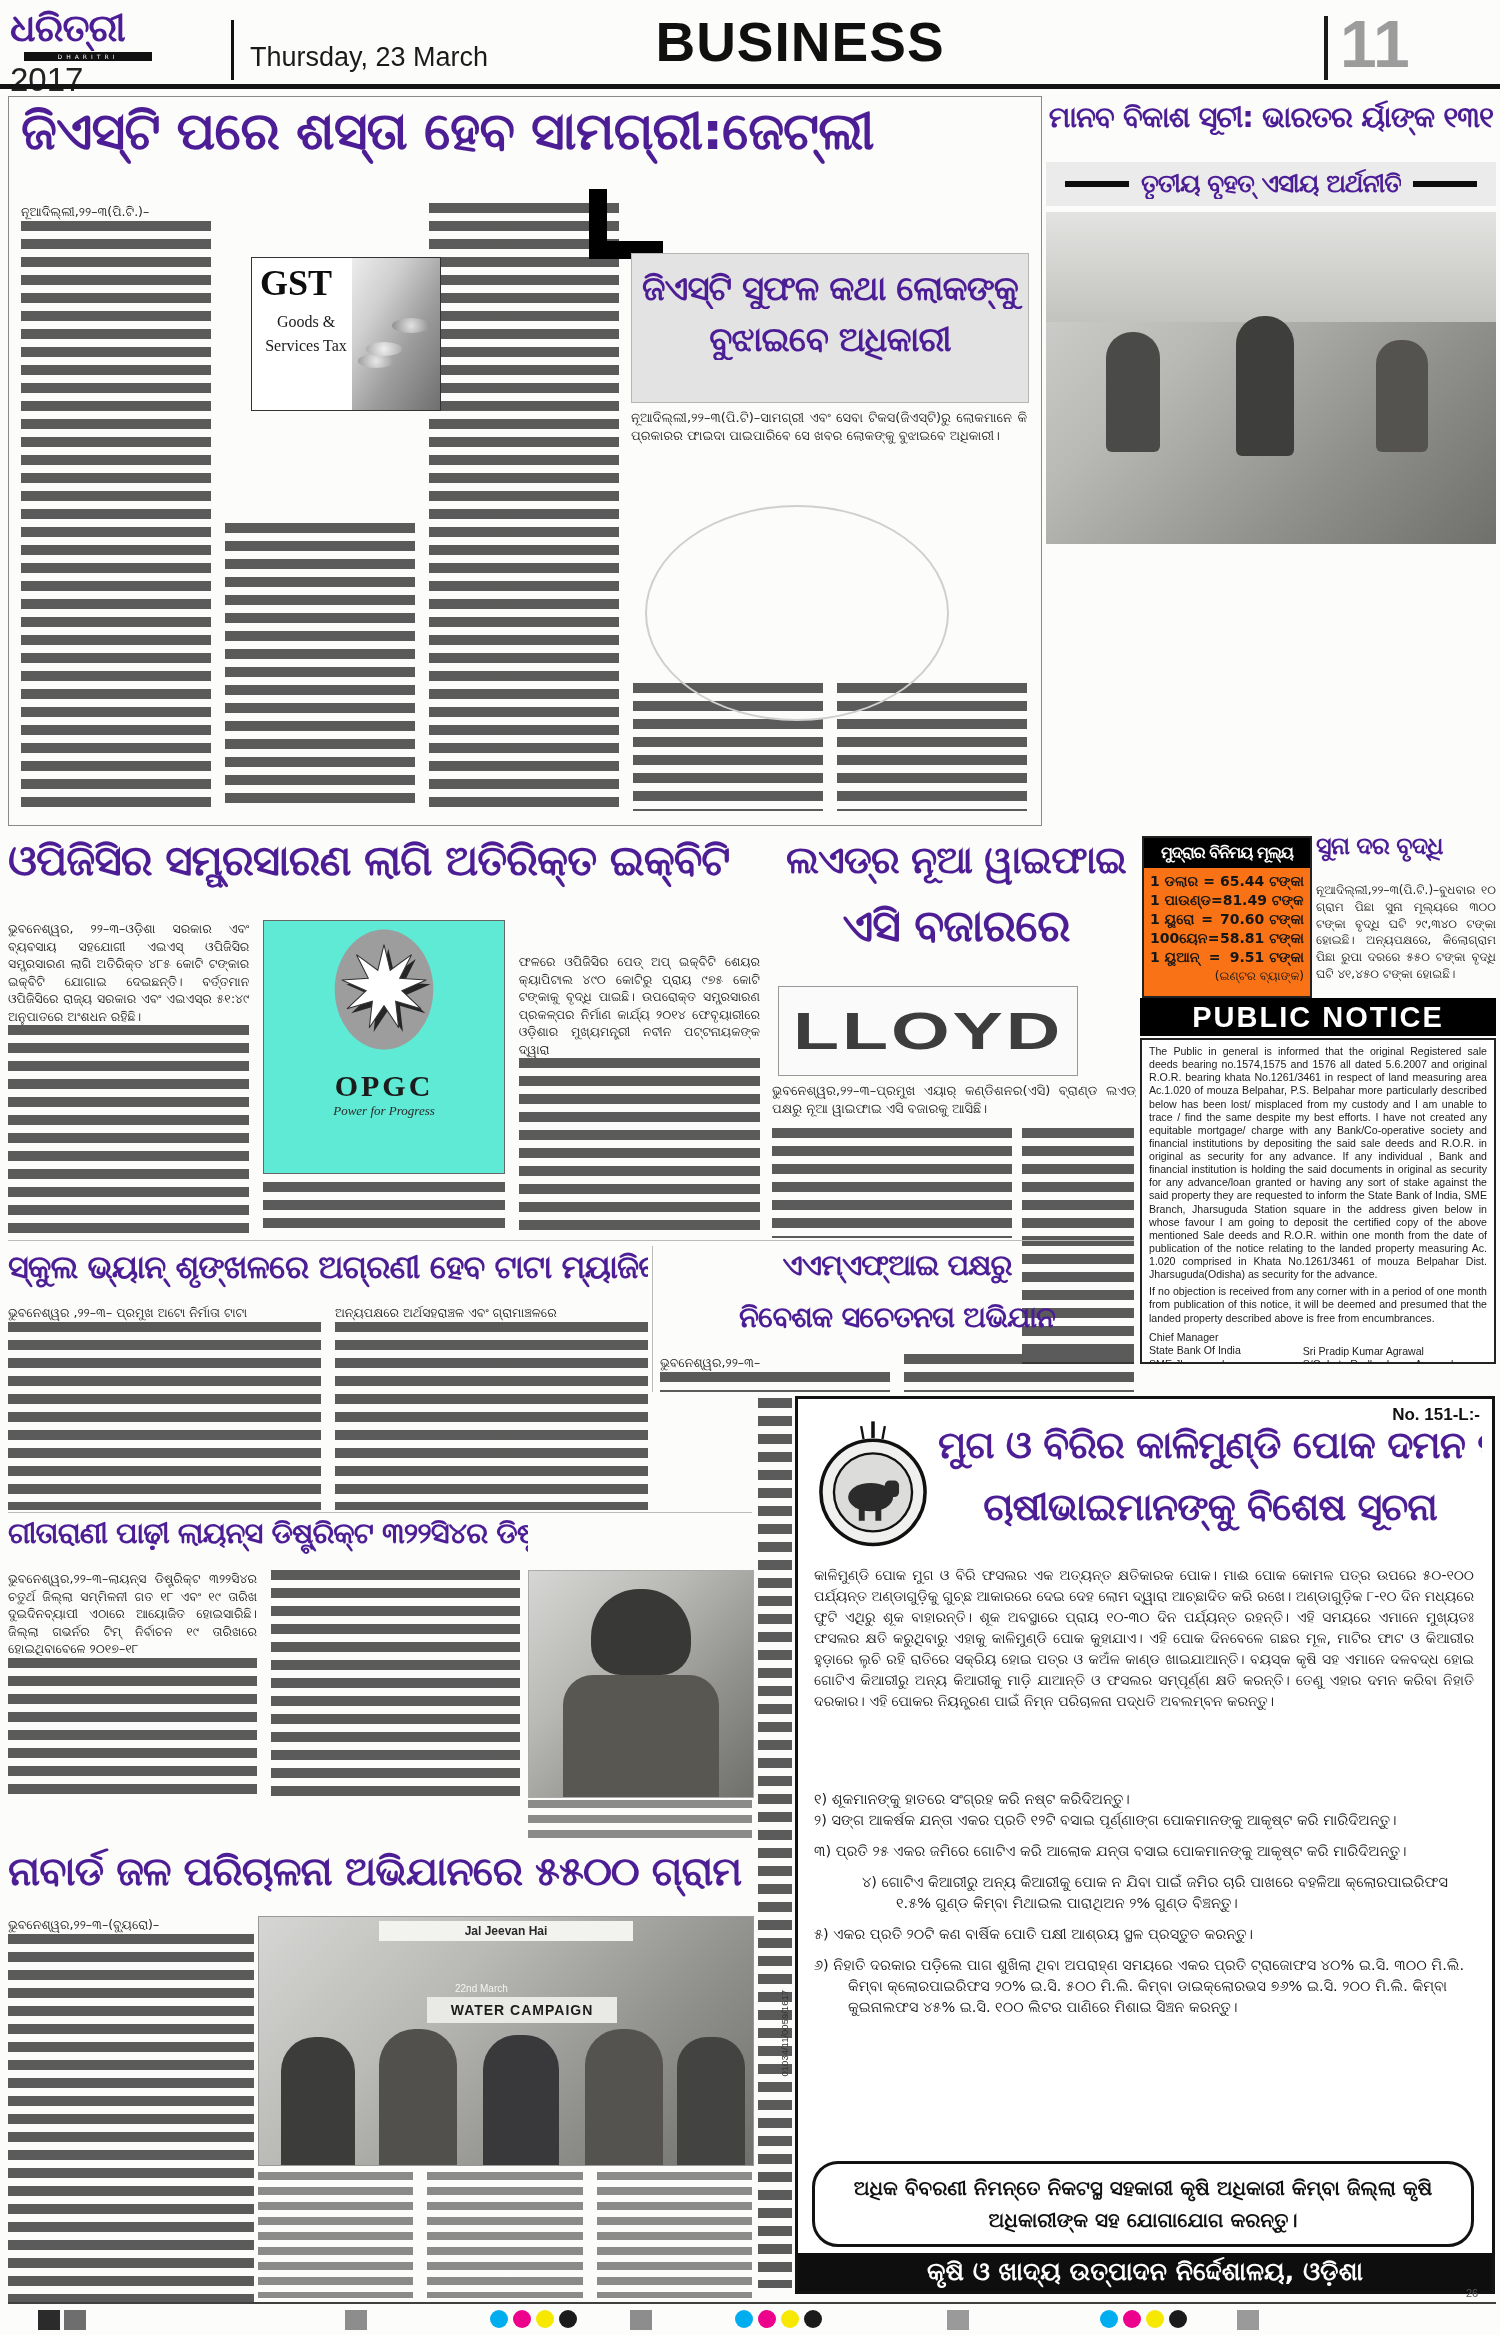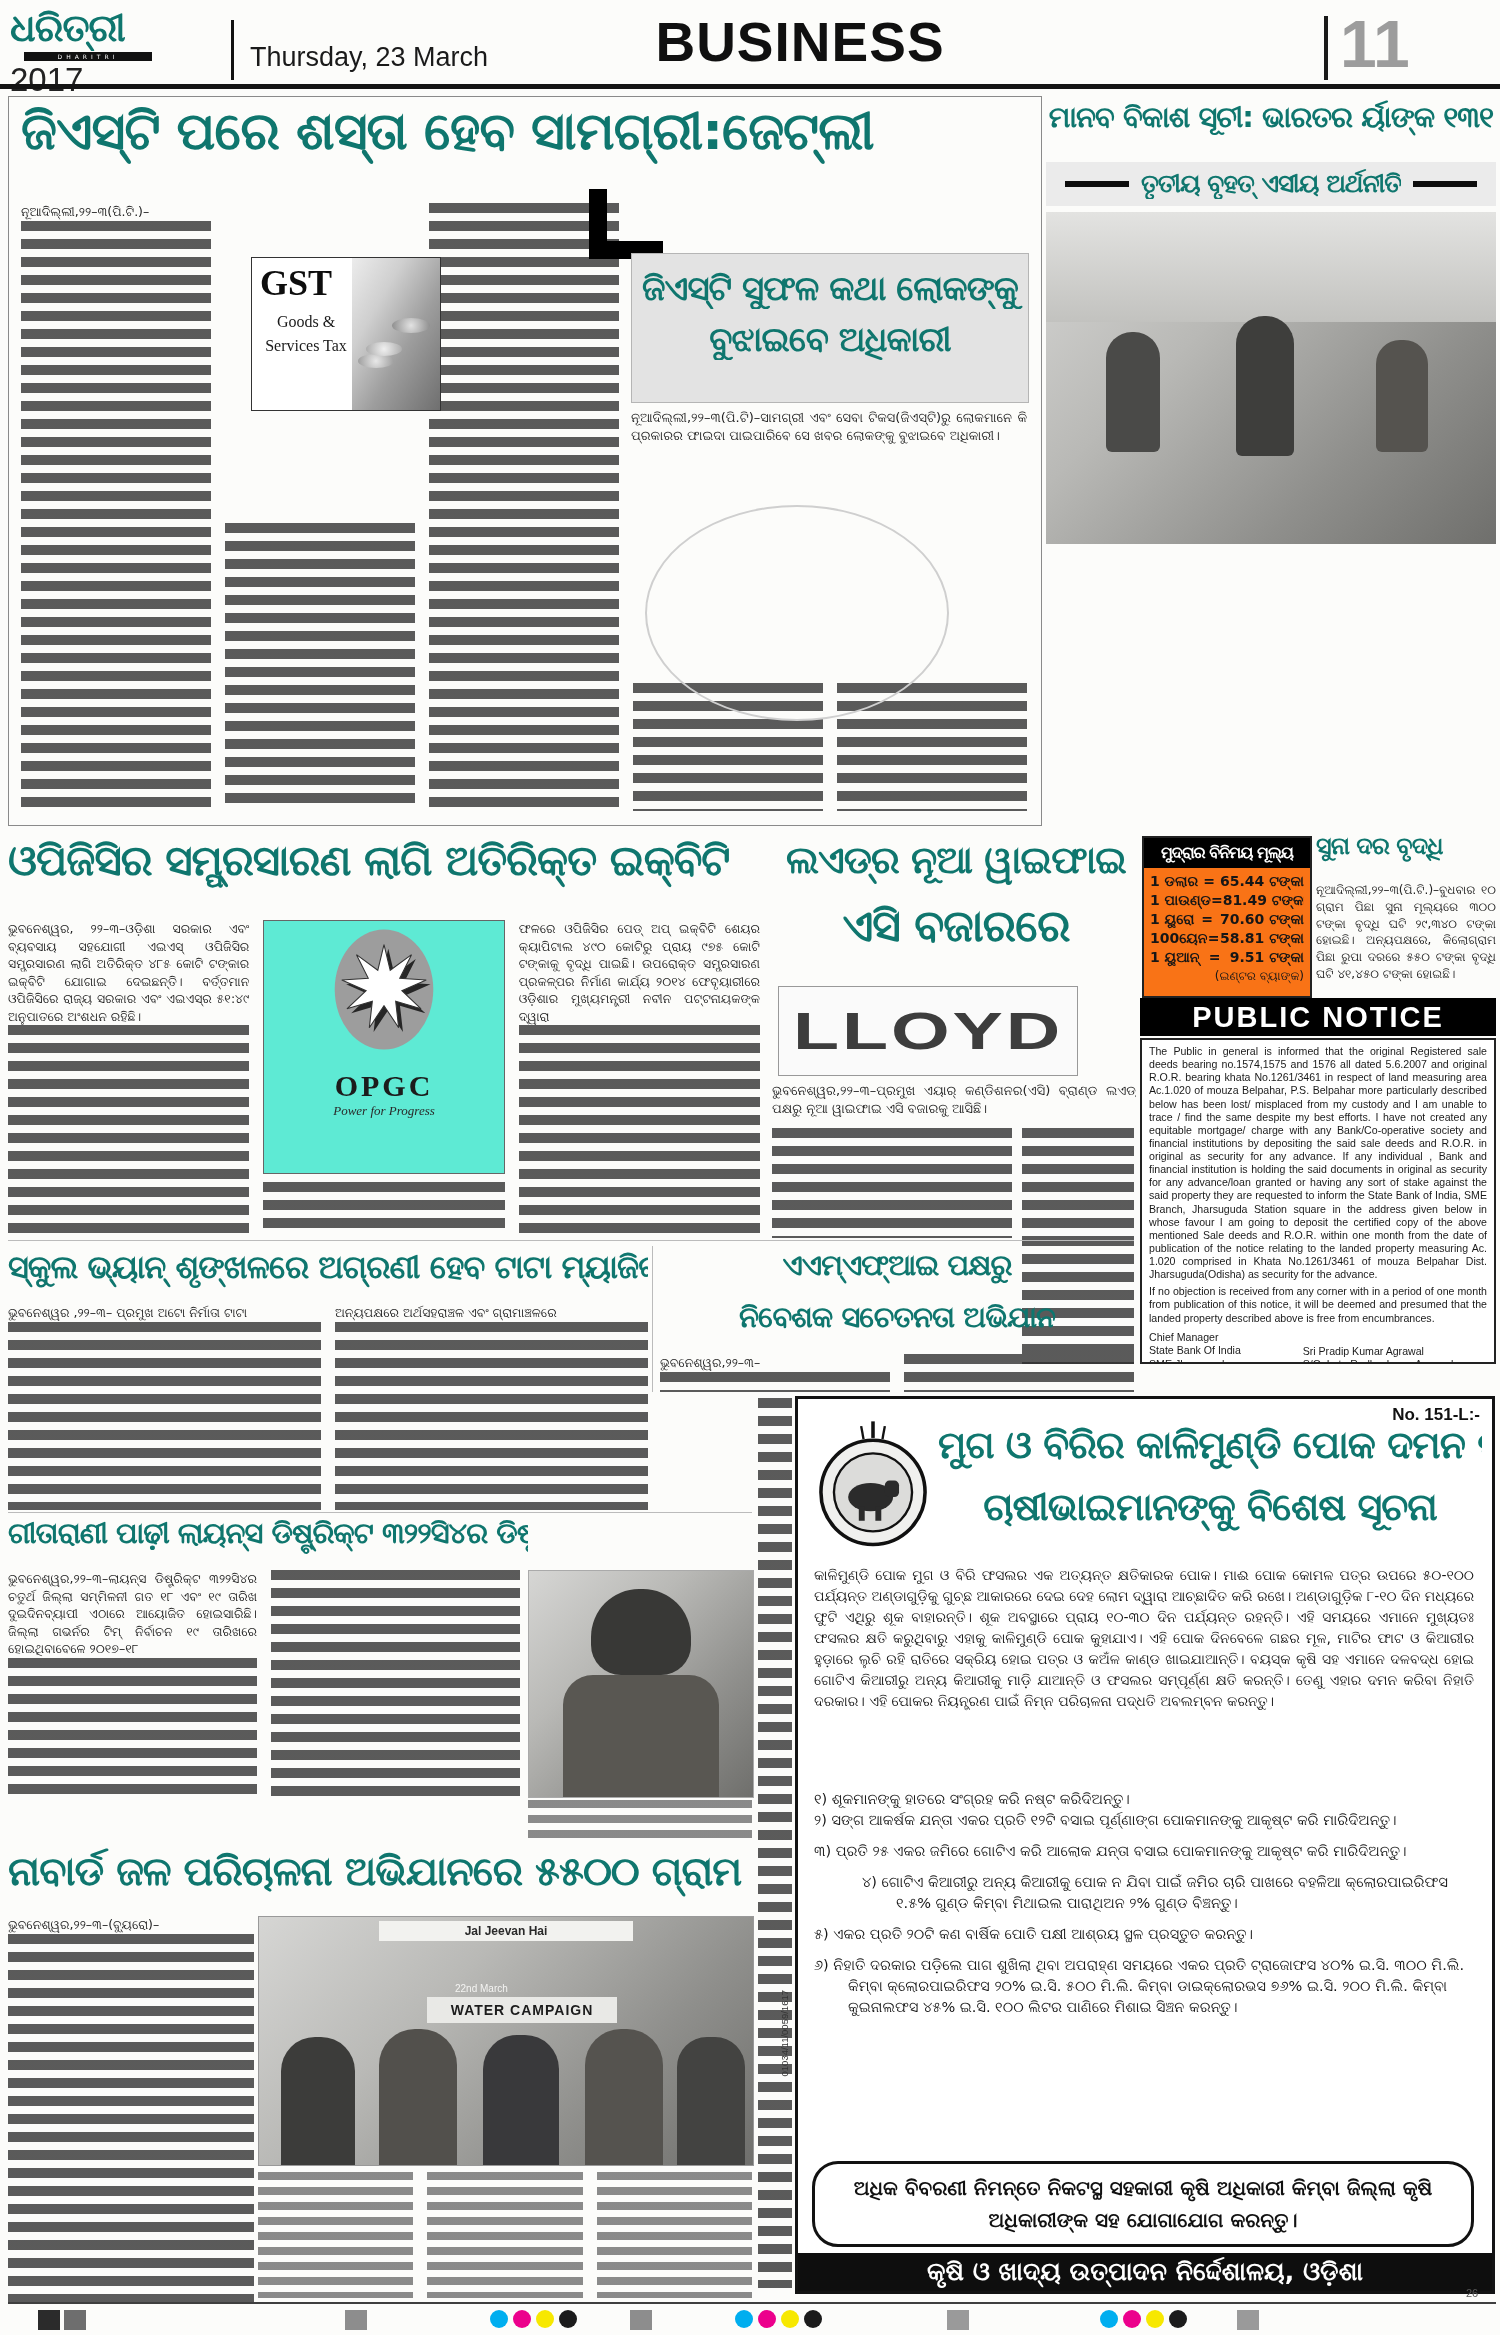--- a/index.html
+++ b/index.html
@@ -1,19 +1,19 @@
 <!DOCTYPE html>
 <html><head>
 <meta charset="utf-8">
 <style>
   html,body{margin:0;padding:0;background:#8b8b8b;}
   .sheet{position:relative;width:1500px;height:2335px;margin:0 auto;background:#fcfcfa;
          font-family:"DejaVu Sans",sans-serif;color:#111;overflow:hidden;}
   .abs{position:absolute;}
-  .hl{font-weight:bold;white-space:nowrap;overflow:hidden;letter-spacing:-1px;color:#0f766e;}
+  .hl{font-weight:bold;white-space:nowrap;overflow:hidden;letter-spacing:-1px;color:#4c1d95;}
   .ctr{text-align:center;}
   .lead{font-size:12.5px;line-height:1.4;text-align:justify;overflow:hidden;color:#222;}
   .tx{background-image:repeating-linear-gradient(to bottom,rgba(45,45,45,.78) 0 10px,transparent 10px 18px);}
   .tx-l{background-image:repeating-linear-gradient(to bottom,rgba(90,90,90,.7) 0 8px,transparent 8px 15px);}
   .cols{display:flex;gap:14px;}
   .col{flex:1;display:flex;flex-direction:column;overflow:hidden;}
   .fill{flex:1;}
   .photo{background:linear-gradient(135deg,#d6d6d4 0%,#b9b9b6 35%,#8f8f8c 70%,#6f6f6c 100%);}
   .rule{background:#bbb;}
   .serif{font-family:"Liberation Serif",serif;}
@@ -106,21 +106,21 @@
           <ellipse cx="60" cy="64" rx="46" ry="56" fill="#9d9d9d"></ellipse>
           <polygon fill="#262626" points="64,26 69.8,50 89.7,35.4 78.7,57.5 103.4,59.1 80.7,69 98.6,86 74.9,79 77.7,103.6 64,83 50.3,103.6 53.1,79 29.4,86 47.3,69 24.6,59.1 49.3,57.5 38.3,35.4 58.2,50"></polygon>
           <polygon fill="#ffffff" stroke="#333" stroke-width="1" points="60,22 65.8,46 85.7,31.4 74.7,53.5 99.4,55.1 76.7,65 94.6,82 70.9,75 73.7,99.6 60,79 46.3,99.6 49.1,75 25.4,82 43.3,65 20.6,55.1 45.3,53.5 34.3,31.4 54.2,46"></polygon>
         </svg>
         <div class="serif" style="font-size:30px;font-weight:bold;letter-spacing:3px;color:#1c1c1c;margin-top:-6px;">OPGC</div>
         <div class="serif" style="font-size:13px;font-style:italic;color:#2a2a2a;">Power for Progress</div>
       </div>
       <div class="tx fill" style="margin-top:8px;"></div>
     </div>
     <div class="col">
-      <div class="lead" style="max-height:150px;">ଫଳରେ ଓପିଜିସିର ପେଡ୍ ଅପ୍ ଇକ୍ବିଟି ଶେୟର କ୍ୟାପିଟାଲ ୪୯୦ କୋଟିରୁ ପ୍ରାୟ ୯୭୫ କୋଟି ଟଙ୍କାକୁ ବୃଦ୍ଧି ପାଇଛି। ଉପରୋକ୍ତ ସମ୍ପ୍ରସାରଣ ପ୍ରକଳ୍ପର ନିର୍ମାଣ କାର୍ଯ୍ୟ ୨୦୧୪ ଫେବୃୟାରୀରେ ଓଡ଼ିଶାର ମୁଖ୍ୟମନ୍ତ୍ରୀ ନବୀନ ପଟ୍ଟନାୟକଙ୍କ ଦ୍ୱାରା</div>
+      <div class="lead" style="max-height:150px;margin-top:33px;">ଫଳରେ ଓପିଜିସିର ପେଡ୍ ଅପ୍ ଇକ୍ବିଟି ଶେୟର କ୍ୟାପିଟାଲ ୪୯୦ କୋଟିରୁ ପ୍ରାୟ ୯୭୫ କୋଟି ଟଙ୍କାକୁ ବୃଦ୍ଧି ପାଇଛି। ଉପରୋକ୍ତ ସମ୍ପ୍ରସାରଣ ପ୍ରକଳ୍ପର ନିର୍ମାଣ କାର୍ଯ୍ୟ ୨୦୧୪ ଫେବୃୟାରୀରେ ଓଡ଼ିଶାର ମୁଖ୍ୟମନ୍ତ୍ରୀ ନବୀନ ପଟ୍ଟନାୟକଙ୍କ ଦ୍ୱାରା</div>
       <div class="tx fill"></div>
     </div>
   </div>
 
   <div class="abs hl ctr" style="left:772px;top:838px;width:368px;height:58px;font-size:38px;">ଲଏଡ୍ର ନୂଆ ୱାଇଫାଇ</div>
   <div class="abs hl ctr" style="left:772px;top:900px;width:368px;height:72px;font-size:44px;">ଏସି ବଜାରରେ</div>
   <div class="abs" style="left:778px;top:986px;width:298px;height:88px;border:1px solid #999;background:#fafafa;display:flex;align-items:center;justify-content:center;overflow:hidden;">
     <div class="sans" style="font-size:52px;font-weight:900;color:#3d3d3d;transform:scaleX(1.45);letter-spacing:2px;">LLOYD</div>
   </div>
   <div class="abs lead" style="left:772px;top:1082px;width:364px;height:42px;font-size:13px;">ଭୁବନେଶ୍ୱର,୨୨–୩–ପ୍ରମୁଖ ଏୟାର୍ କଣ୍ଡିଶନର(ଏସି) ବ୍ରାଣ୍ଡ ଲଏଡ୍ ପକ୍ଷରୁ ନୂଆ ୱାଇଫାଇ ଏସି ବଜାରକୁ ଆସିଛି।</div>

